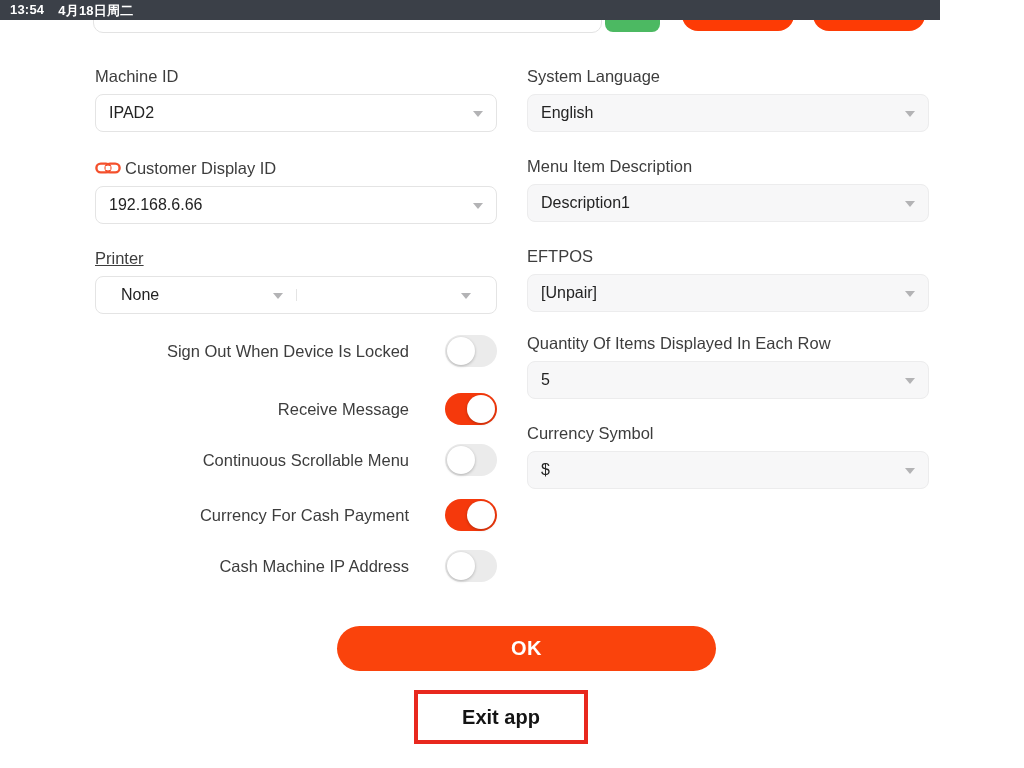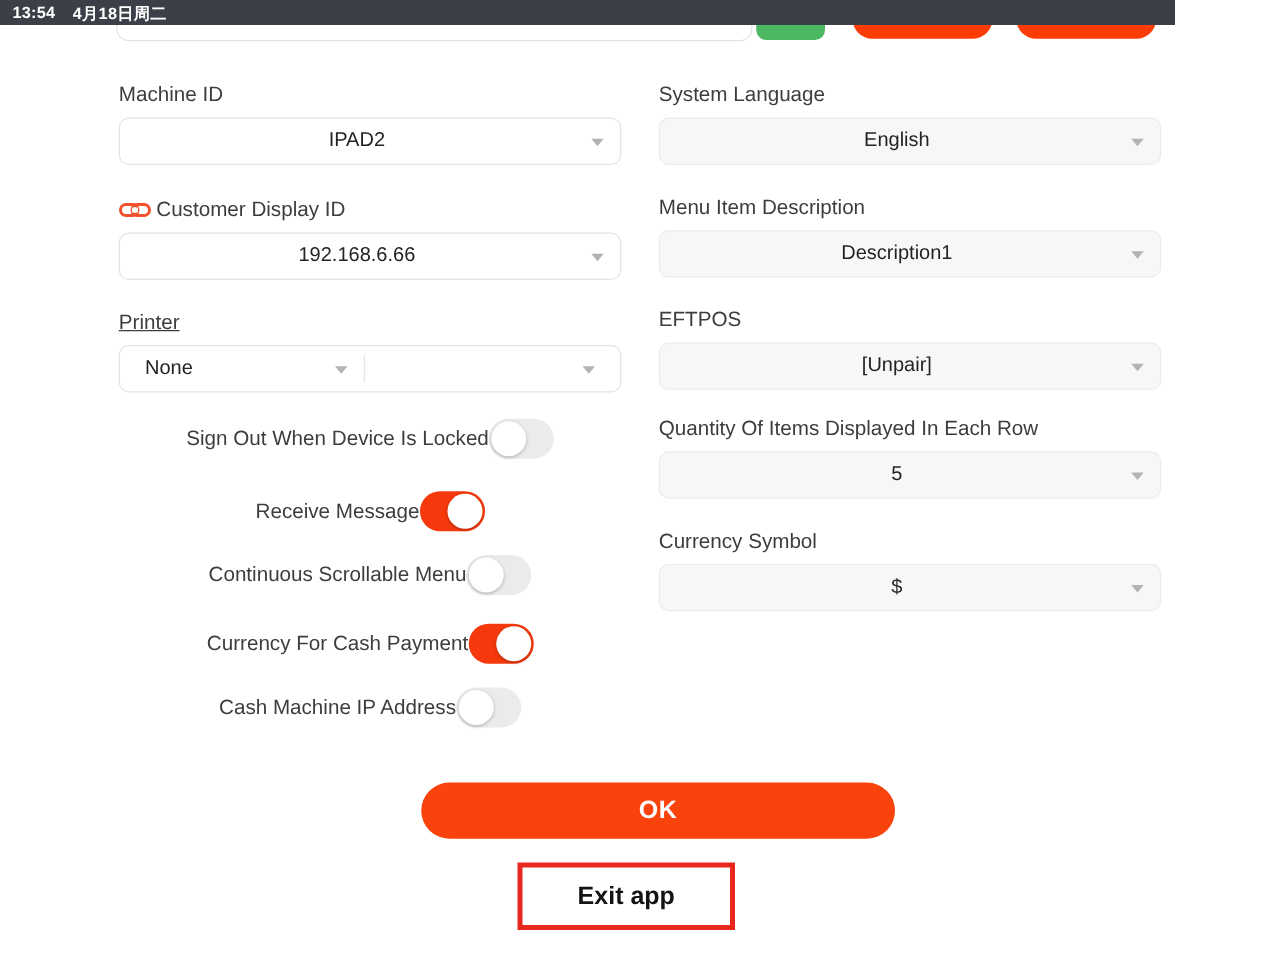--- a/index.html
+++ b/index.html
@@ -22,33 +22,33 @@
   .top-orange.o2 { left:813px; }
 
   
   .col { position:absolute; width:402px; }
   .col-left  { left:95px;  top:66px; }
   .col-right { left:527px; top:66px; }
 
   .f-label { font-size:16.5px; color:#3d3d3d; height:20px; line-height:20px; display:flex; align-items:center; gap:4px; }
   .f-label svg { display:block; }
 
-  .dd { position:relative; height:38px; border:1px solid #e4e4e4; border-radius:8px; background:#ffffff; display:flex; align-items:center; padding:0 34px 0 13px; font-size:16px; color:#232323; margin-top:8px;justify-content:center; }
+  .dd { position:relative; height:38px; border:1px solid #e4e4e4; border-radius:8px; background:#ffffff; display:flex; align-items:center; padding:0 34px 0 13px; font-size:16px; color:#232323; margin-top:8px; }
   .dd.gray { background:#f7f7f8; border-color:#ececed; }
   .caret { position:absolute; right:13px; top:50%; margin-top:-2px; width:0; height:0; border-left:5.5px solid transparent; border-right:5.5px solid transparent; border-top:6px solid #b3b3b5; }
 
-  .printer-split { display:flex; padding:7px; }
+  .printer-split { display:flex; padding:12px; }
   .printer-split .seg { position:relative; height:100%; display:flex; align-items:center; padding:0 34px 0 13px; }
   .printer-split .seg1 { width:189px; border-right:1px solid #e4e4e4; }
   .printer-split .seg2 { flex:1; }
 
   .mt-label { margin-top:26px; }
 
   
-  .toggle-row { display:flex; align-items:center; justify-content:center; height:32px; }
+  .toggle-row { display:flex; align-items:center; justify-content:flex-end; height:32px;gap:36px; }
   .t-label { font-size:16.5px; color:#3d3d3d; }
   .switch { position:relative; width:52px; height:32px; border-radius:16px; background:#ebebeb; flex:0 0 auto; }
   .switch .knob { position:absolute; top:2px; left:2px; width:28px; height:28px; border-radius:50%; background:#ffffff; box-shadow:0 1px 3px rgba(0,0,0,.25); transition:left .1s; }
   .switch.on { background:#f5390c; }
   .switch.on .knob { left:22px; }
 
   
   .ok-btn { position:absolute; left:337px; top:626px; width:379px; height:45px; border-radius:23px; background:#fa430c; color:#ffffff; font-size:20px; font-weight:bold; display:flex; align-items:center; justify-content:center; letter-spacing:.5px; }
   .exit-btn { position:absolute; left:414px; top:690px; width:174px; height:54px; background:#ffffff; border:4px solid #e8281e; display:flex; align-items:center; justify-content:center; font-size:20px; font-weight:bold; color:#141414; }
 </style>

